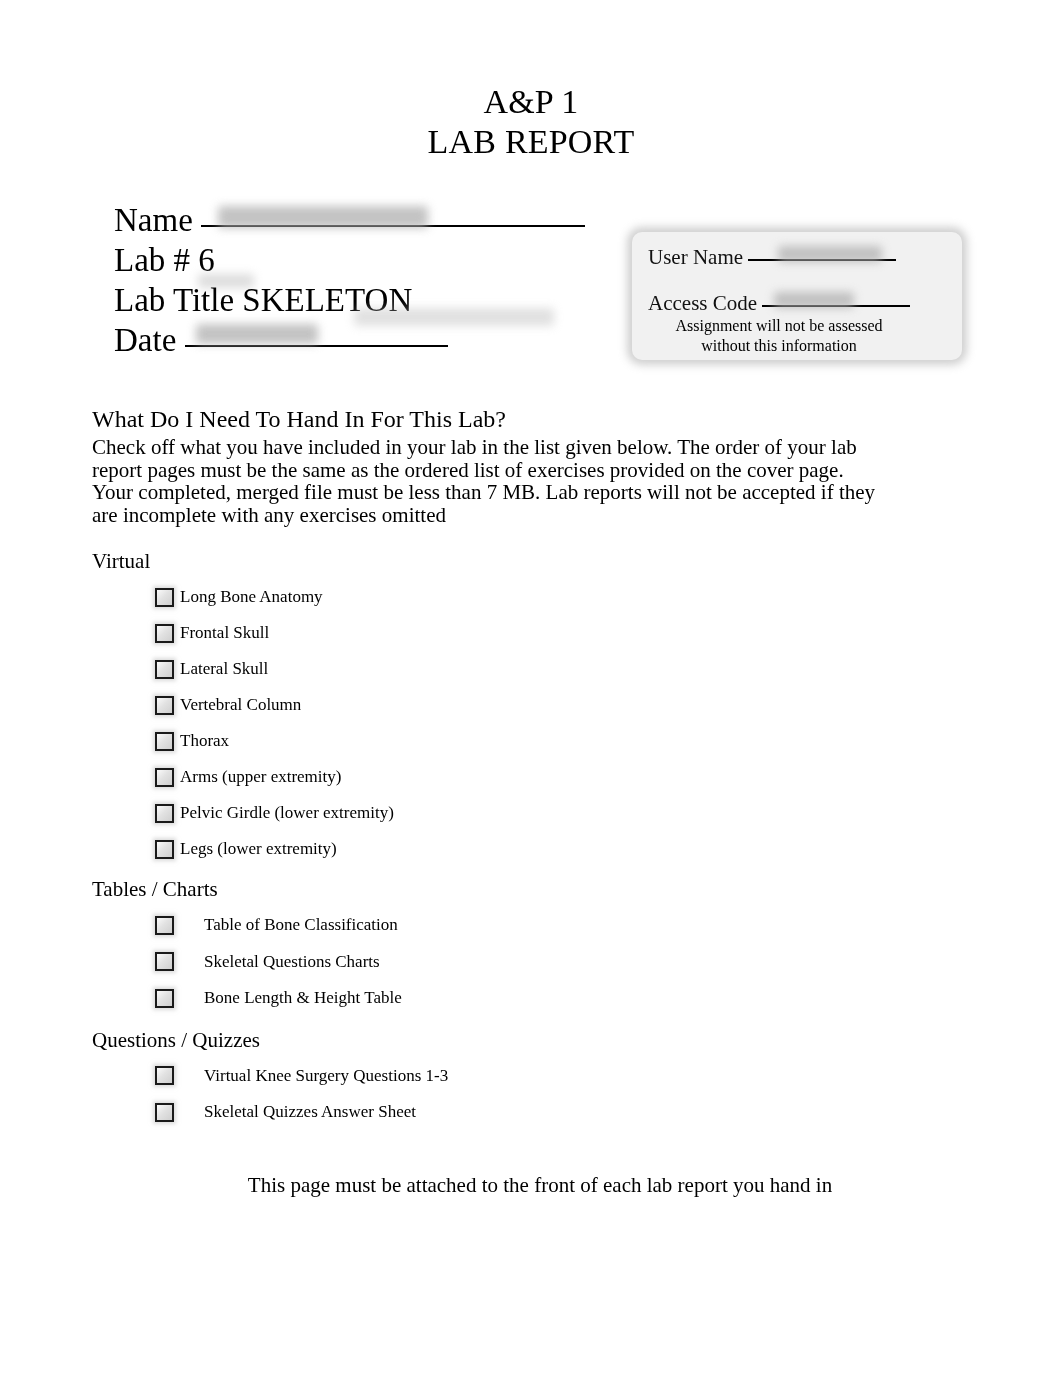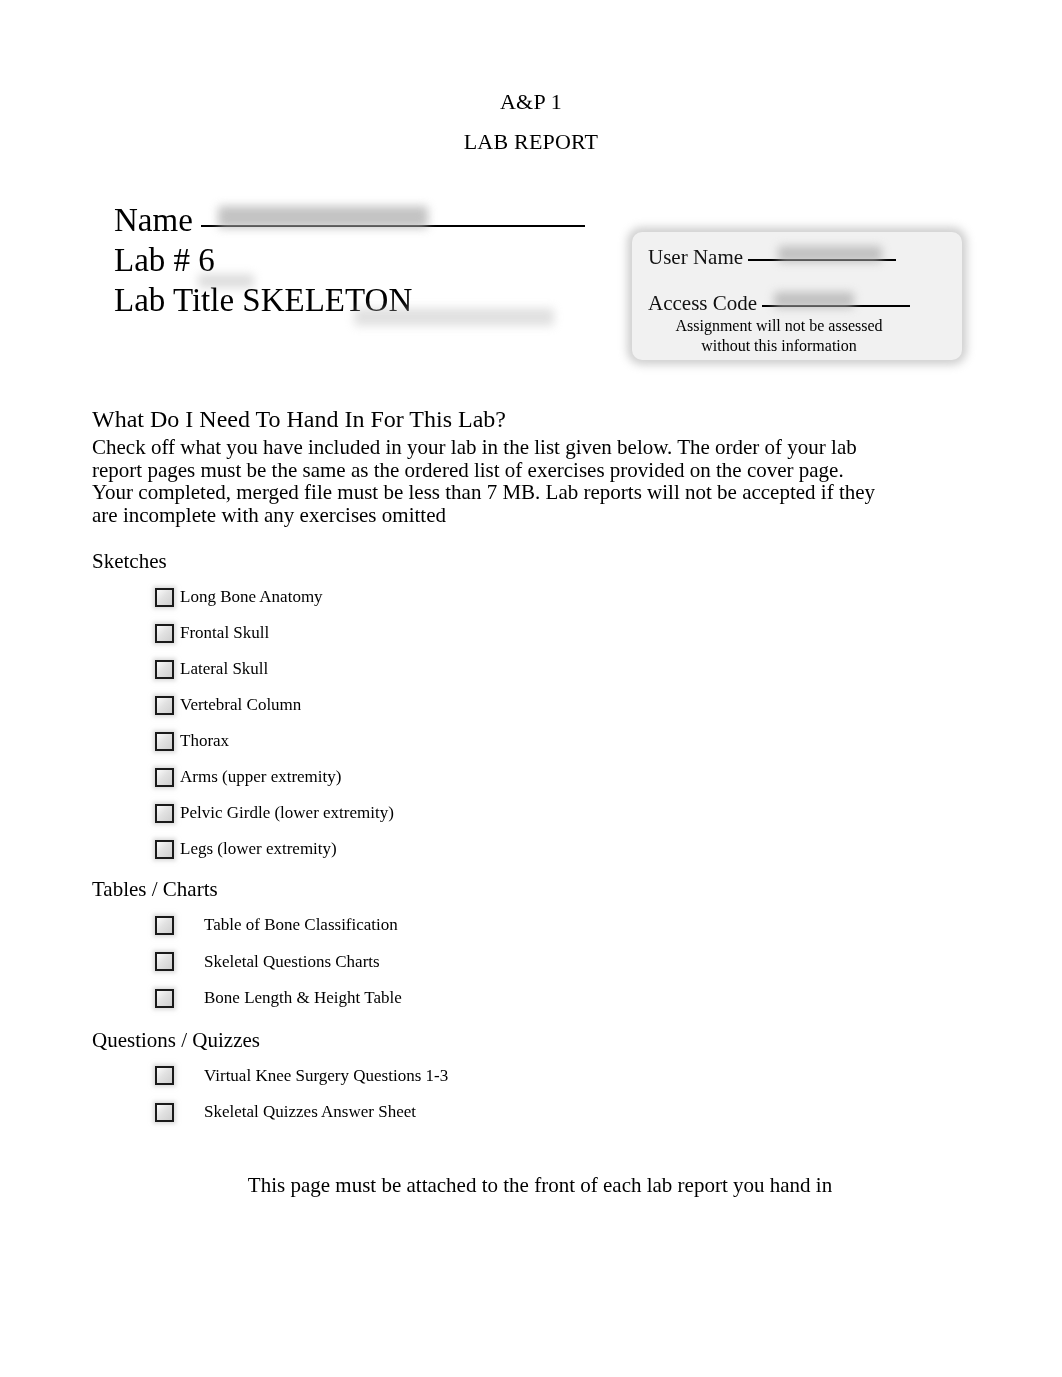--- a/index.html
+++ b/index.html
@@ -25,21 +25,21 @@
 
   
   .title-block {
     position: absolute;
     left: 0;
     top: 82px;
     width: 1062px;
     text-align: center;
   }
   .title-line {
-    font-size: 22px;
+    font-size: 34px;
     line-height: 40px;
     letter-spacing: 0.2px;
   }
 
   
   .ident-block {
     position: absolute;
     left: 92px;
     top: 200px;
     width: 520px;
@@ -207,20 +207,25 @@
     <div class="ident-row">
       <span class="ident-label">Lab # 6</span>
       <span class="redact redact-lab"></span>
     </div>
 
     <div class="ident-row">
       <span class="ident-label">Lab Title SKELETON</span>
       <span class="redact redact-title"></span>
     </div>
 
+    <div class="ident-row">
+      <span class="ident-label">Date</span>
+      <span class="rule rule-date"></span>
+      <span class="redact redact-date"></span>
+    </div>
 
   </div>
 
   <div class="code-card">
 
     <div class="cc-row cc-username">
       <span>User Name</span>
       <span class="cc-rule"></span>
       <span class="redact redact-user"></span>
     </div>
@@ -239,21 +244,21 @@
   </div>
 
   <div class="handin-block">
     <div class="handin-heading">What Do I Need To Hand In For This Lab?</div>
     <div class="handin-body">Check off what you have included in your lab in the list given below. The order of your lab report pages must be the same as the ordered list of exercises provided on the cover page. Your completed, merged file must be less than 7 MB. Lab reports will not be accepted if they are incomplete with any exercises omitted</div>
   </div>
 
   <div class="checklist">
 
     <div class="group" id="group-sketches">
-      <div class="group-title">Sketches</div>
+      <div class="group-title">Virtual</div>
 
       <div class="check-row indent-a">
         <span class="checkbox"></span>
         <span class="check-label">Long Bone Anatomy</span>
       </div>
       <div class="check-row indent-a">
         <span class="checkbox"></span>
         <span class="check-label">Frontal Skull</span>
       </div>
       <div class="check-row indent-a">

